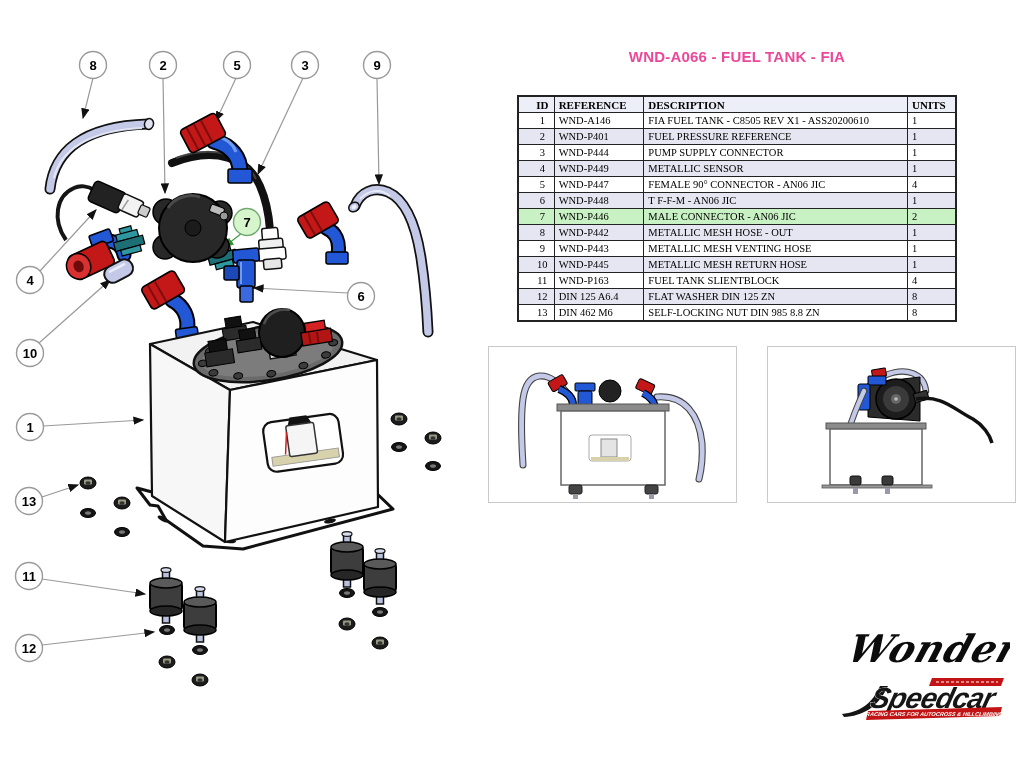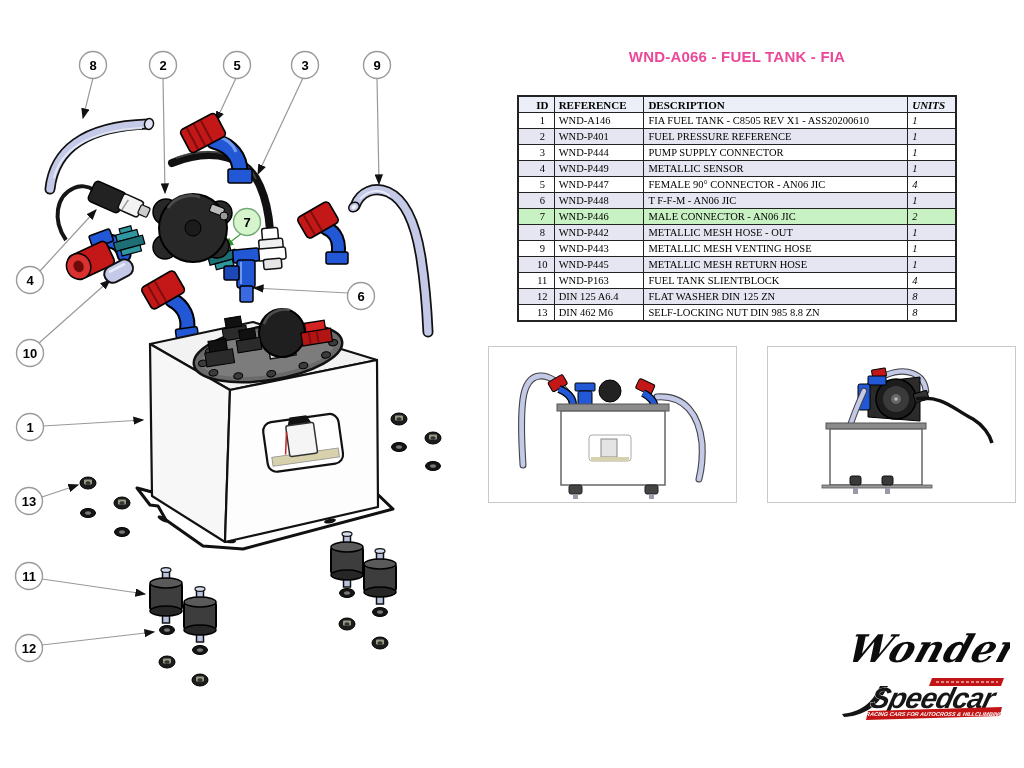--- a/index.html
+++ b/index.html
@@ -9,21 +9,21 @@
          font-size:15px;font-weight:bold;color:#ec4899;letter-spacing:.2px;}
   table.bom{position:absolute;left:517px;top:95px;width:440px;border-collapse:collapse;
             font-family:"Liberation Serif",serif;font-size:10.5px;color:#000;
             border:2px solid #222;}
   table.bom td,table.bom th{border:1px solid #222;padding:1px 4px;height:13px;
             line-height:12px;white-space:nowrap;overflow:hidden;text-align:left;}
   table.bom th{background:#eceef8;font-weight:bold;font-size:11px;}
   table.bom .c-id{width:16px;text-align:center;padding-left:16px;}
   table.bom .c-ref{width:88px;margin-top:48px;}
   table.bom .c-desc{width:274px;}
-  table.bom .c-units{width:42px;font-style:italic;}
+  table.bom .c-units{width:42px;}
   table.bom tr.alt td{background:#e6e6f3;}
   table.bom tr.hl td{background:#c9f2c4;}
   .diagram{position:absolute;left:0;top:0;}
   .thumb{position:absolute;top:346px;width:249px;height:157px;background:#fff;
          border:1px solid #c9c9c9;box-sizing:border-box;}
   .thumb1{left:488px;} .thumb2{left:767px;}
   .logo-wonder{position:absolute;left:850px;top:622px;}
   .logo-speedcar{position:absolute;left:838px;top:674px;}
 </style>
 </head>

